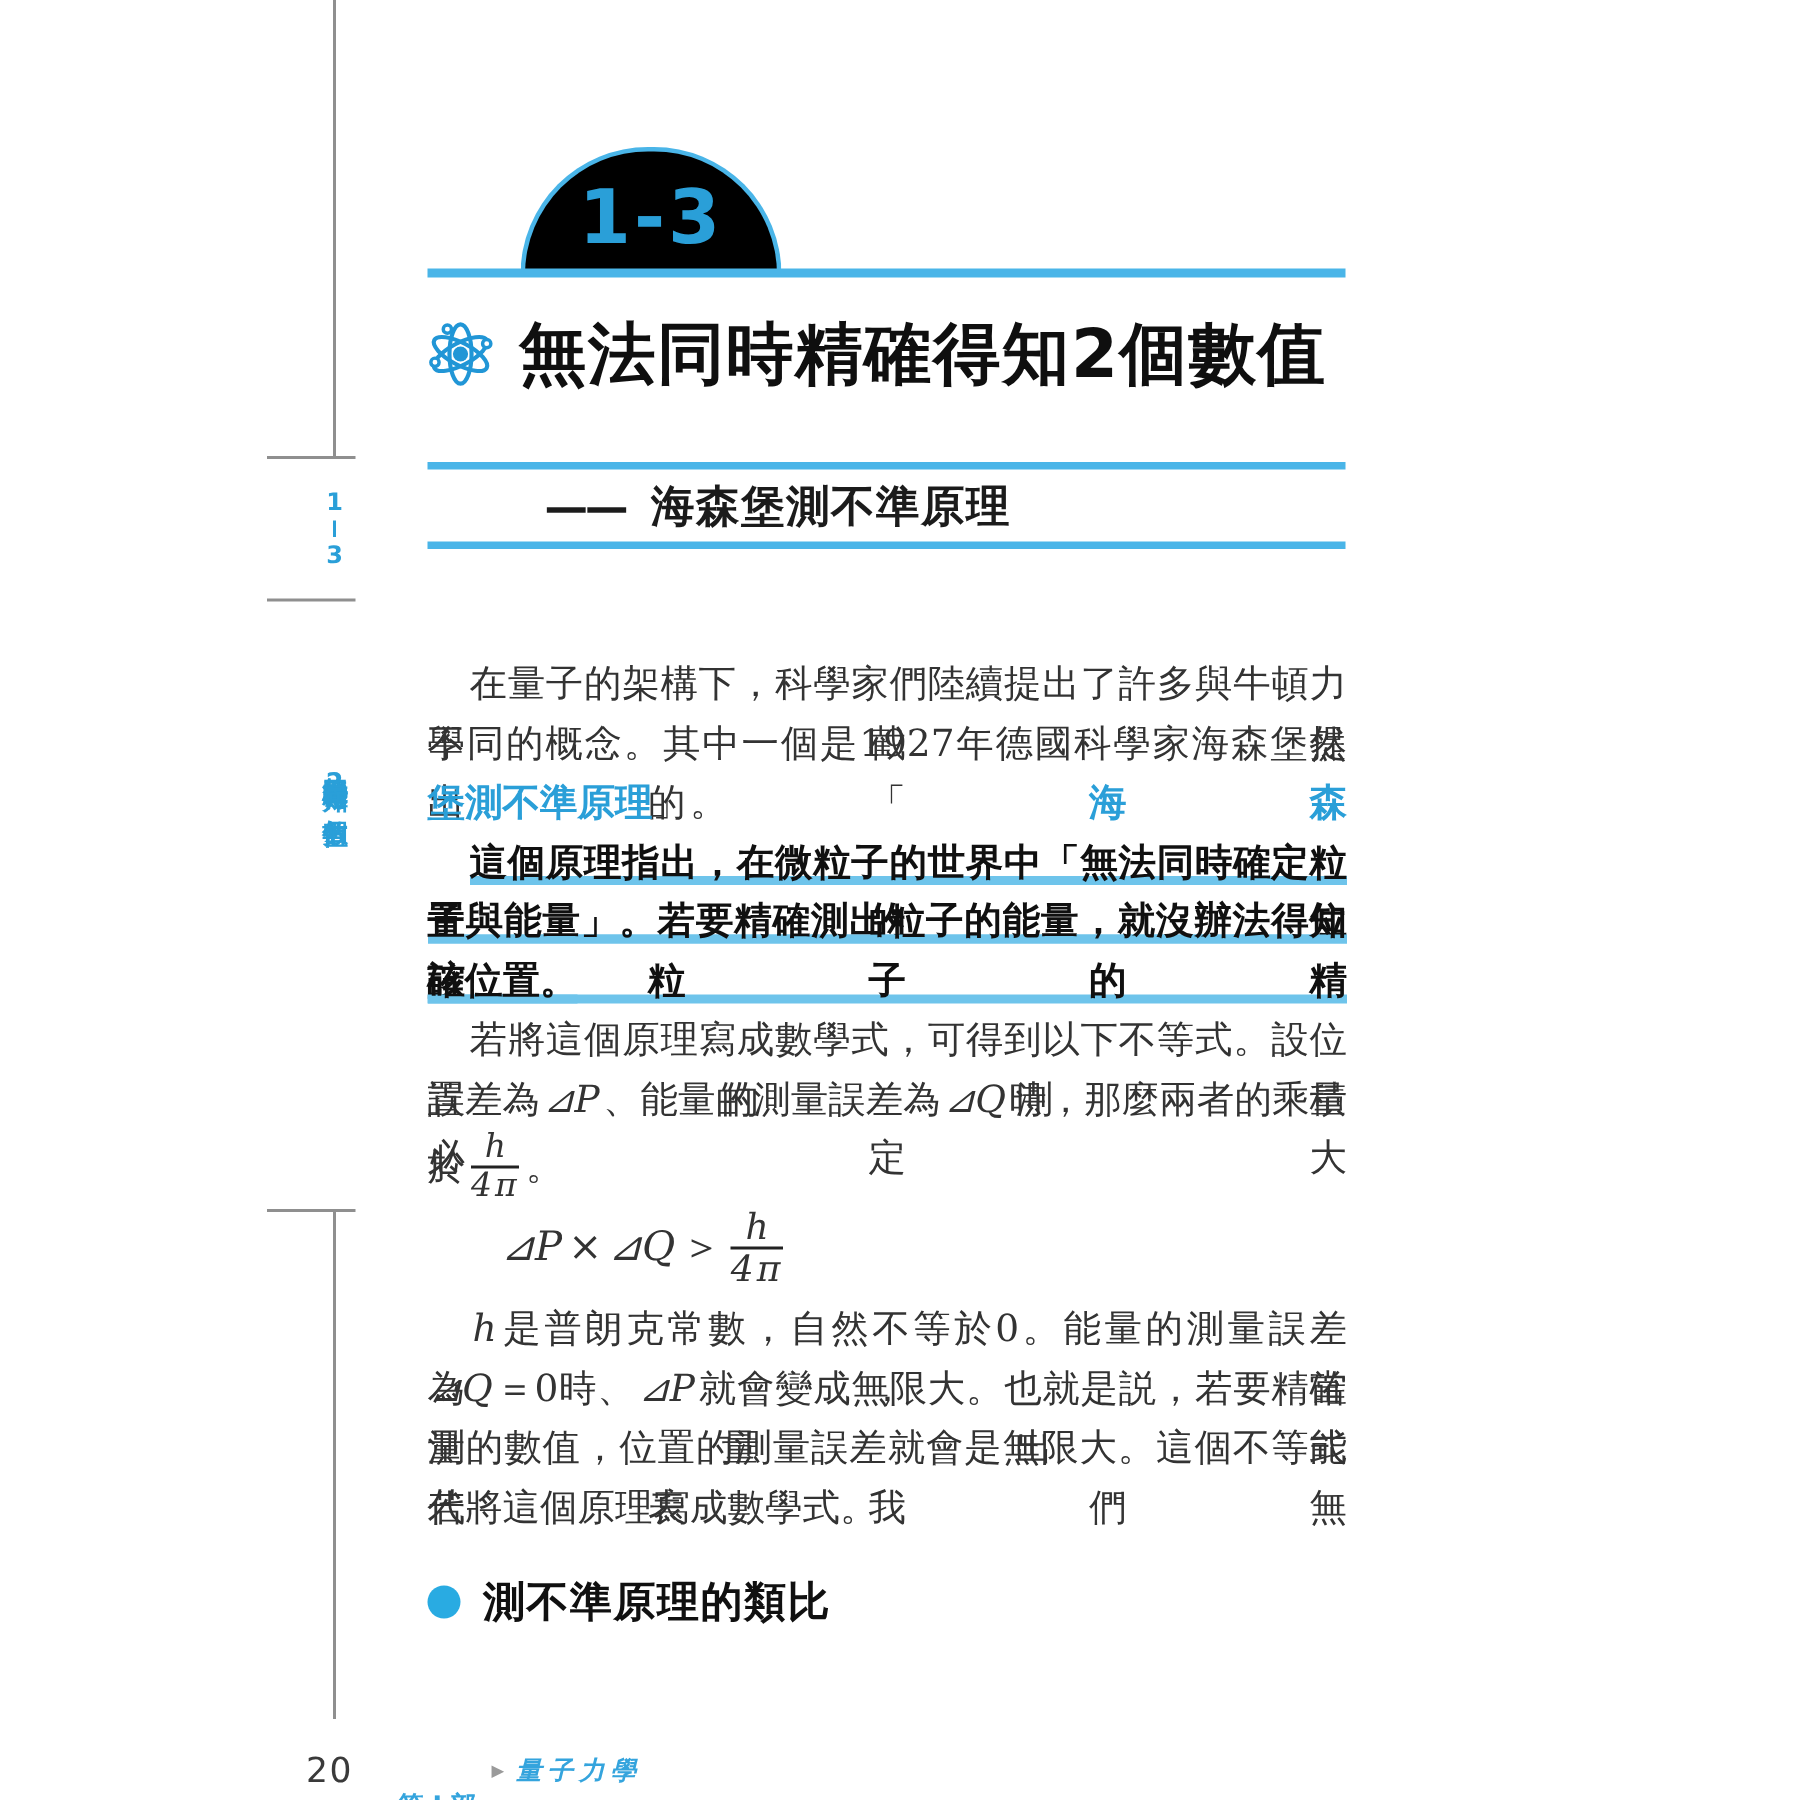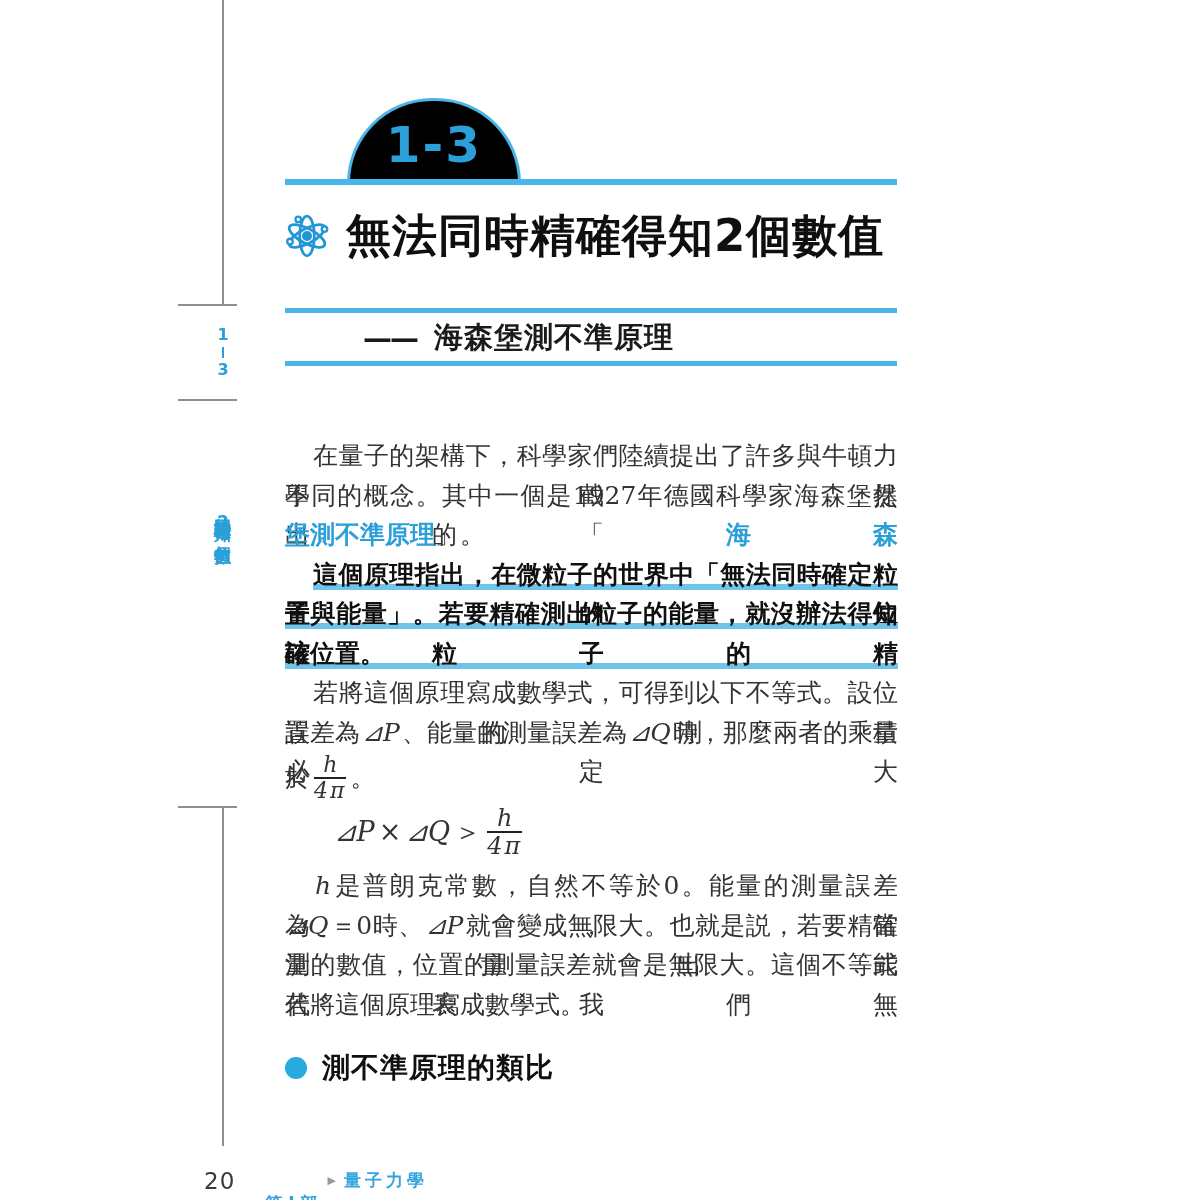--- a/index.html
+++ b/index.html
@@ -72,21 +72,21 @@
                     font-size:28px;color:#101010;letter-spacing:1px;}
   .para.last{margin-top:18px;}
   .para.p4{margin-top:6px;}
 
   
   .footer{position:absolute;left:204px;top:1146px;display:flex;align-items:center;
           font-family:"DejaVu Sans","Liberation Sans",sans-serif;}
   .footer .pageno{font-size:23px;color:#3a3a3a;letter-spacing:1px;}
   .footer .part{margin-left:30px;font-weight:700;font-size:17px;color:#34a4dd;letter-spacing:6px;margin-top:46px;}
   .footer .sep{color:#9a9a9a;font-size:11px;margin:0 8px 0 4px;}
-  .footer .chap{font-weight:700;font-size:17px;color:#34a4dd;letter-spacing:4px;}
+  .footer .chap{font-weight:700;font-size:17px;color:#34a4dd;letter-spacing:4px;font-style:italic;}
 </style>
 </head>
 <body>
 
 <div class="page">
 
   <div class="vrule top"></div>
   <div class="tick t1"></div>
   <div class="margin-secnum">
     <span>1</span>

